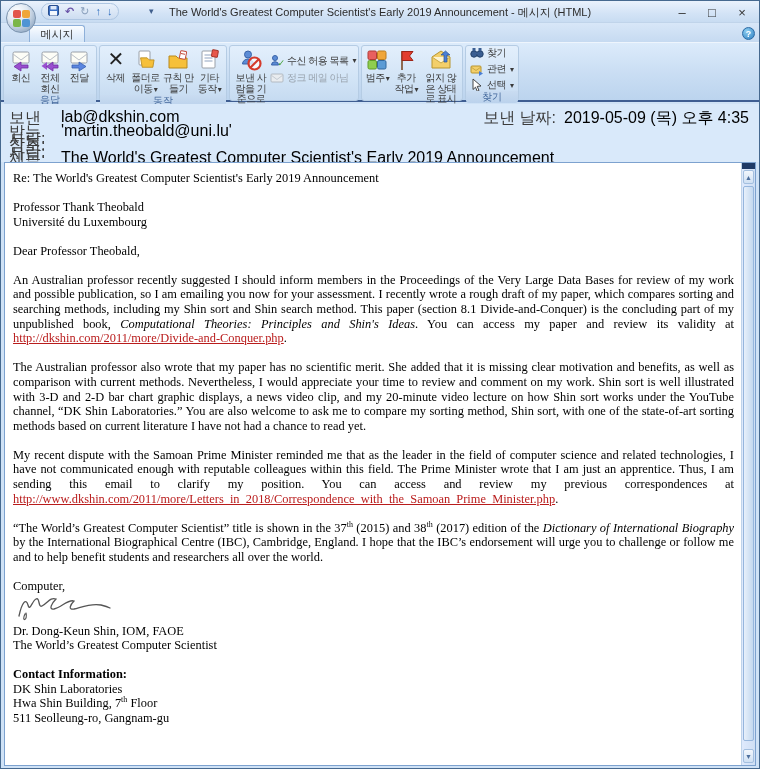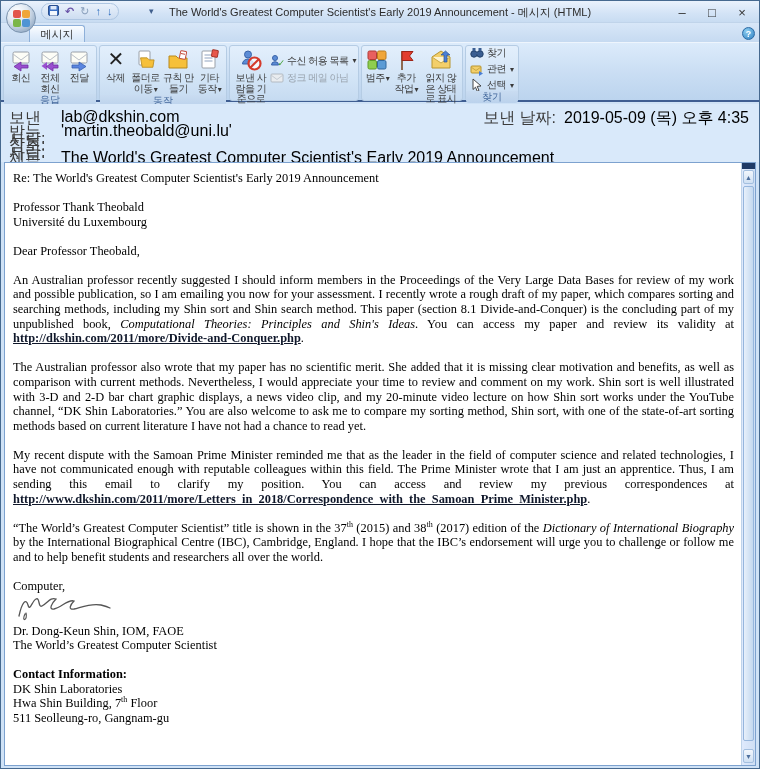--- a/index.html
+++ b/index.html
@@ -115,21 +115,21 @@
     position:absolute; left:3px; right:3px; top:161px; bottom:2px;
     background:#fff; border:1px solid #7da2cf;
   }
   #email-body {
     position:absolute; left:0; right:15px; top:0; bottom:0; overflow:hidden;
     padding:8px 6px 0 8px;
     font-family:"Liberation Serif","DejaVu Serif",serif;
     font-size:12.4px; line-height:14.6px; color:#000; text-align:justify;
   }
   .para { margin:0 0 14.5px 0; }
-  .para a { color:#0f172a; text-decoration:underline;font-weight:bold; }
+  .para a { color:#b91c1c; text-decoration:underline; }
   .para sup { font-size:8px; vertical-align:super; line-height:0; }
   .para strong { font-weight:bold; }
   #sig-scribble { display:block; margin:-6px 0 0 0; }
   .para.after-sig { margin-top:0; }
   
   #scrollbar {
     position:absolute; right:0; top:0; bottom:0; width:14px;
     background:linear-gradient(90deg,#dfeafd,#cfdff4); border-left:1px solid #c0d4ea;
   }
   #scroll-splitter { position:absolute; top:0; left:0; right:0; height:6px; background:#1f3a66; }

